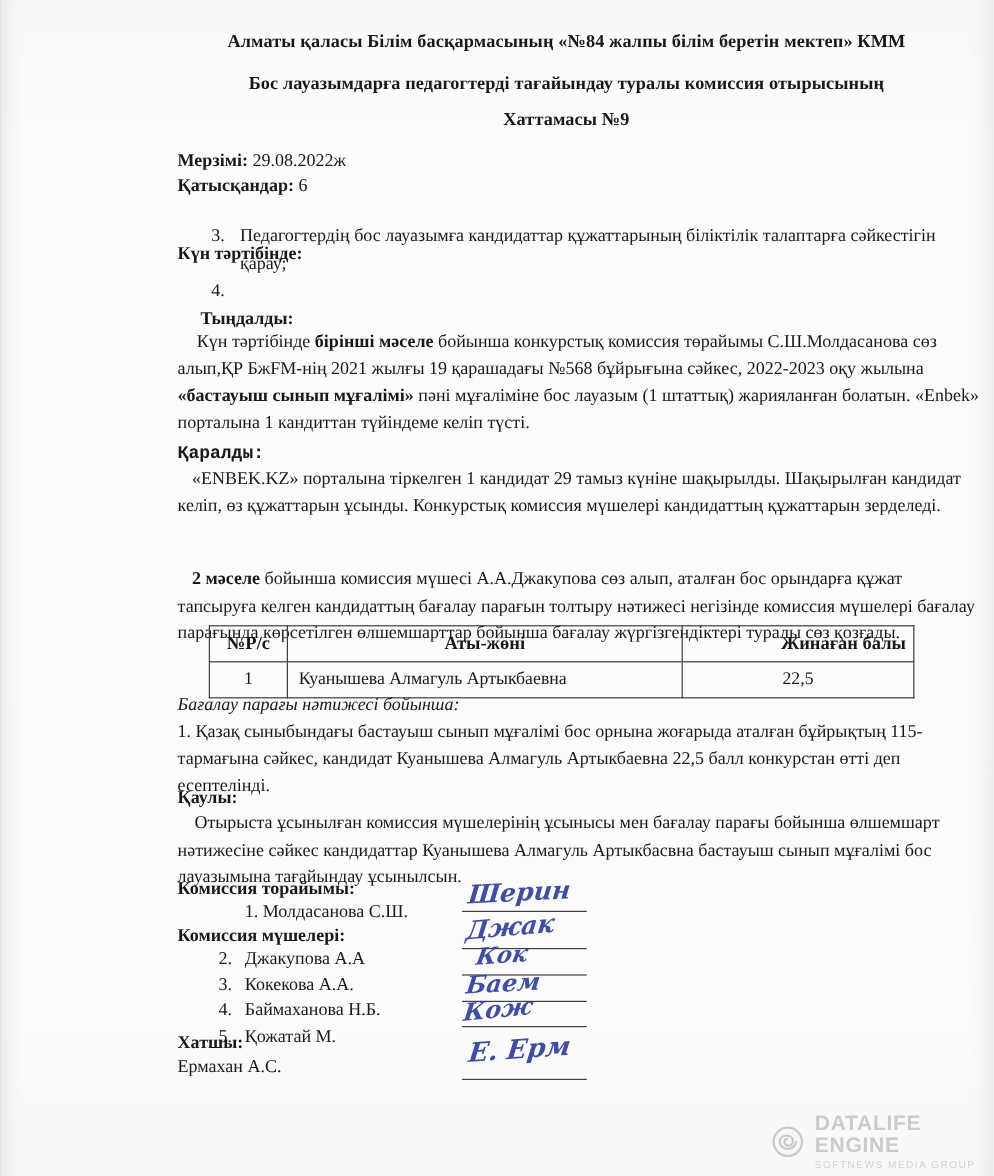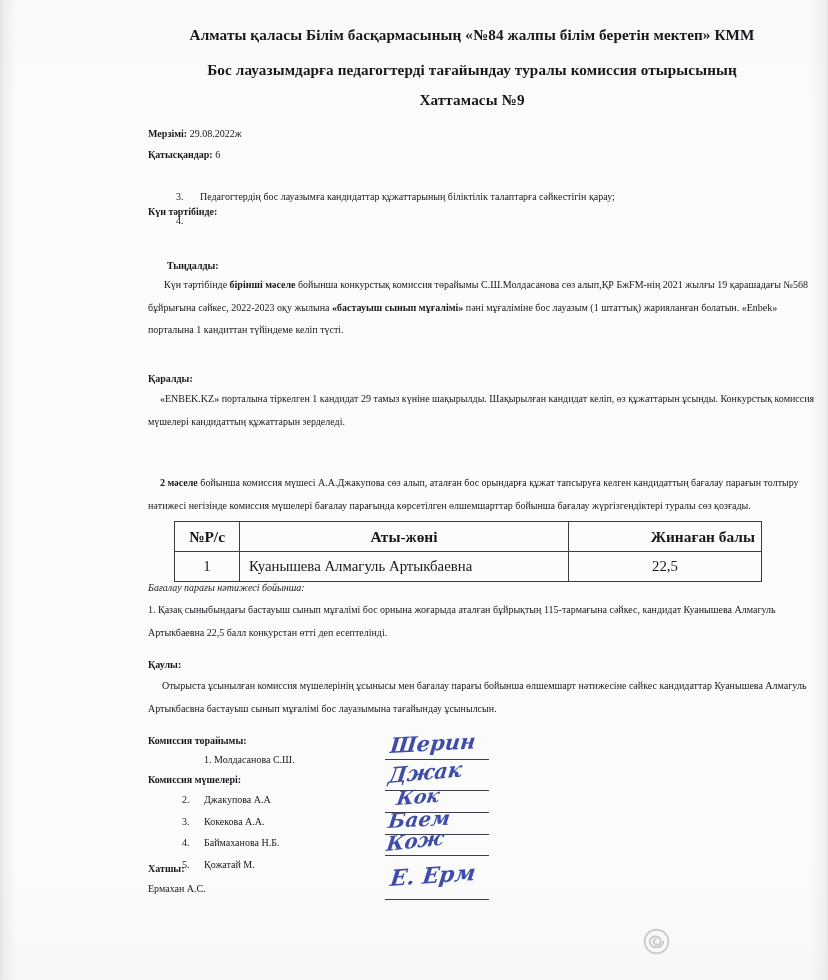--- a/index.html
+++ b/index.html
@@ -46,21 +46,21 @@
     letter-spacing: 0.1px;
   }
   .t1 { position: absolute; left: 150px; top: 27px; width: 640px; }
   .t2 { position: absolute; left: 150px; top: 62px; width: 640px; }
   .t3 { position: absolute; left: 150px; top: 92px; width: 640px; }
 
   .body-block {
     position: absolute;
     left: 146px;
     width: 670px;
-    font-size: 10px;
+    font-size: 15px;
     line-height: 22.6px;
   }
   .lbl { font-weight: bold; }
 
   .agenda {
     margin: 0;
     padding-left: 52px;
     list-style-type: none;
   }
   .agenda li {
@@ -194,21 +194,21 @@
     </div>
 
     <div class="body-block" style="top:255px;margin-left:19px;">
       <span class="lbl">Тыңдалды:</span>
     </div>
 
     <div class="body-block" style="top:274px; text-indent:16px;">
       <span>Күн тәртібінде </span><span class="lbl">бірінші мәселе</span><span> бойынша конкурстық комиссия төрайымы С.Ш.Молдасанова  сөз алып,ҚР БжFM-нің 2021 жылғы 19 қарашадағы №568 бұйрығына сәйкес, 2022-2023 оқу жылына </span><span class="lbl">«бастауыш сынып мұғалімі»</span><span> пәні мұғаліміне бос лауазым (1 штаттық) жарияланған болатын. «Enbek» порталына 1 кандиттан түйіндеме келіп түсті.</span>
     </div>
 
-    <div class="body-block" style="top:368px;">
+    <div class="body-block" style="top:368px;font-family:Liberation Mono, monospace;">
       <span class="lbl">Қаралды:</span>
     </div>
 
     <div class="body-block" style="top:388px; text-indent:12px;">«ENBEK.KZ»  порталына тіркелген 1 кандидат 29 тамыз күніне шақырылды. Шақырылған кандидат келіп, өз құжаттарын ұсынды. Конкурстық комиссия мүшелері кандидаттың құжаттарын зерделеді.</div>
 
     <div class="body-block" style="top:429px; text-indent:12px;margin-top:43px;">
       <span class="lbl">2 мәселе</span><span> бойынша  комиссия мүшесі А.А.Джакупова  сөз алып, аталған бос орындарға құжат тапсыруға келген кандидаттың бағалау парағын толтыру нәтижесі негізінде комиссия мүшелері бағалау парағында көрсетілген  өлшемшарттар бойынша бағалау жүргізгендіктері туралы сөз қозғады.</span>
     </div>
 
     <table class="score">
@@ -292,16 +292,20 @@
       <div class="sig-ink" style="left:2px;  top:74px;  font-size:20px; transform:rotate(-3deg) skewX(-10deg);">Баем</div>
       <div class="sig-ink" style="left:0px;  top:97px;  font-size:20px; transform:rotate(-6deg) skewX(-13deg);">Кож</div>
       <div class="sig-ink" style="left:4px;  top:130px; font-size:22px; transform:rotate(-4deg) skewX(-11deg);">Е. Ерм</div>
     </div>
 
     <div class="watermark">
       <svg class="wm-logo" viewBox="0 0 48 48">
         <circle cx="24" cy="24" r="21" fill="none" stroke="#9a9a9a" stroke-width="3.4"></circle>
         <path d="M36 24c0 6-5.4 10.5-12 10.5S12 30 12 24s5-9 10.5-9 9 3.6 9 8-3 6.8-6.5 6.8S19 27.2 19 24.4s2-4.6 4.3-4.6" fill="none" stroke="#9a9a9a" stroke-width="3.4" stroke-linecap="round"></path>
       </svg>
+      <div class="wm-text">
+        <div class="wm-main">DATALIFE ENGINE</div>
+        <div class="wm-sub">SOFTNEWS MEDIA GROUP</div>
+      </div>
     </div>
 
   </div>
 </div>
 
 </body></html>

